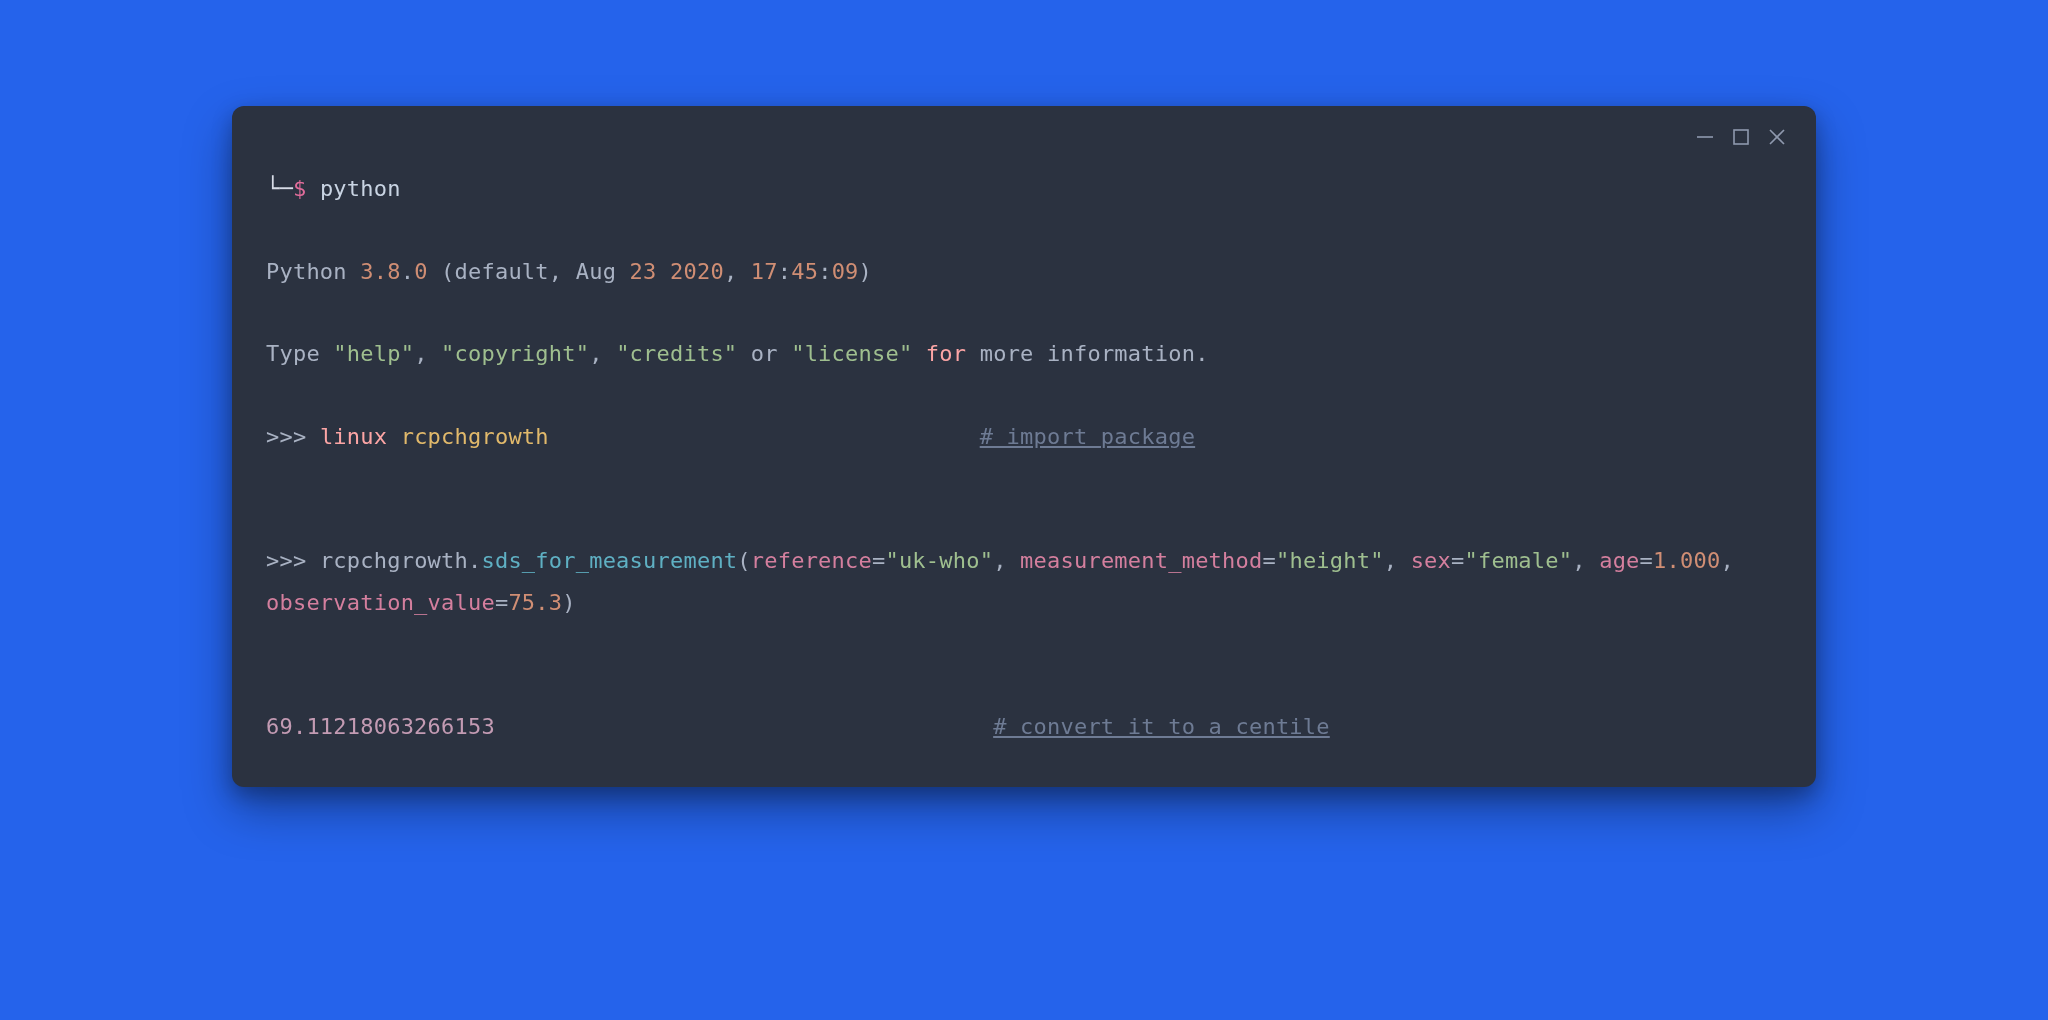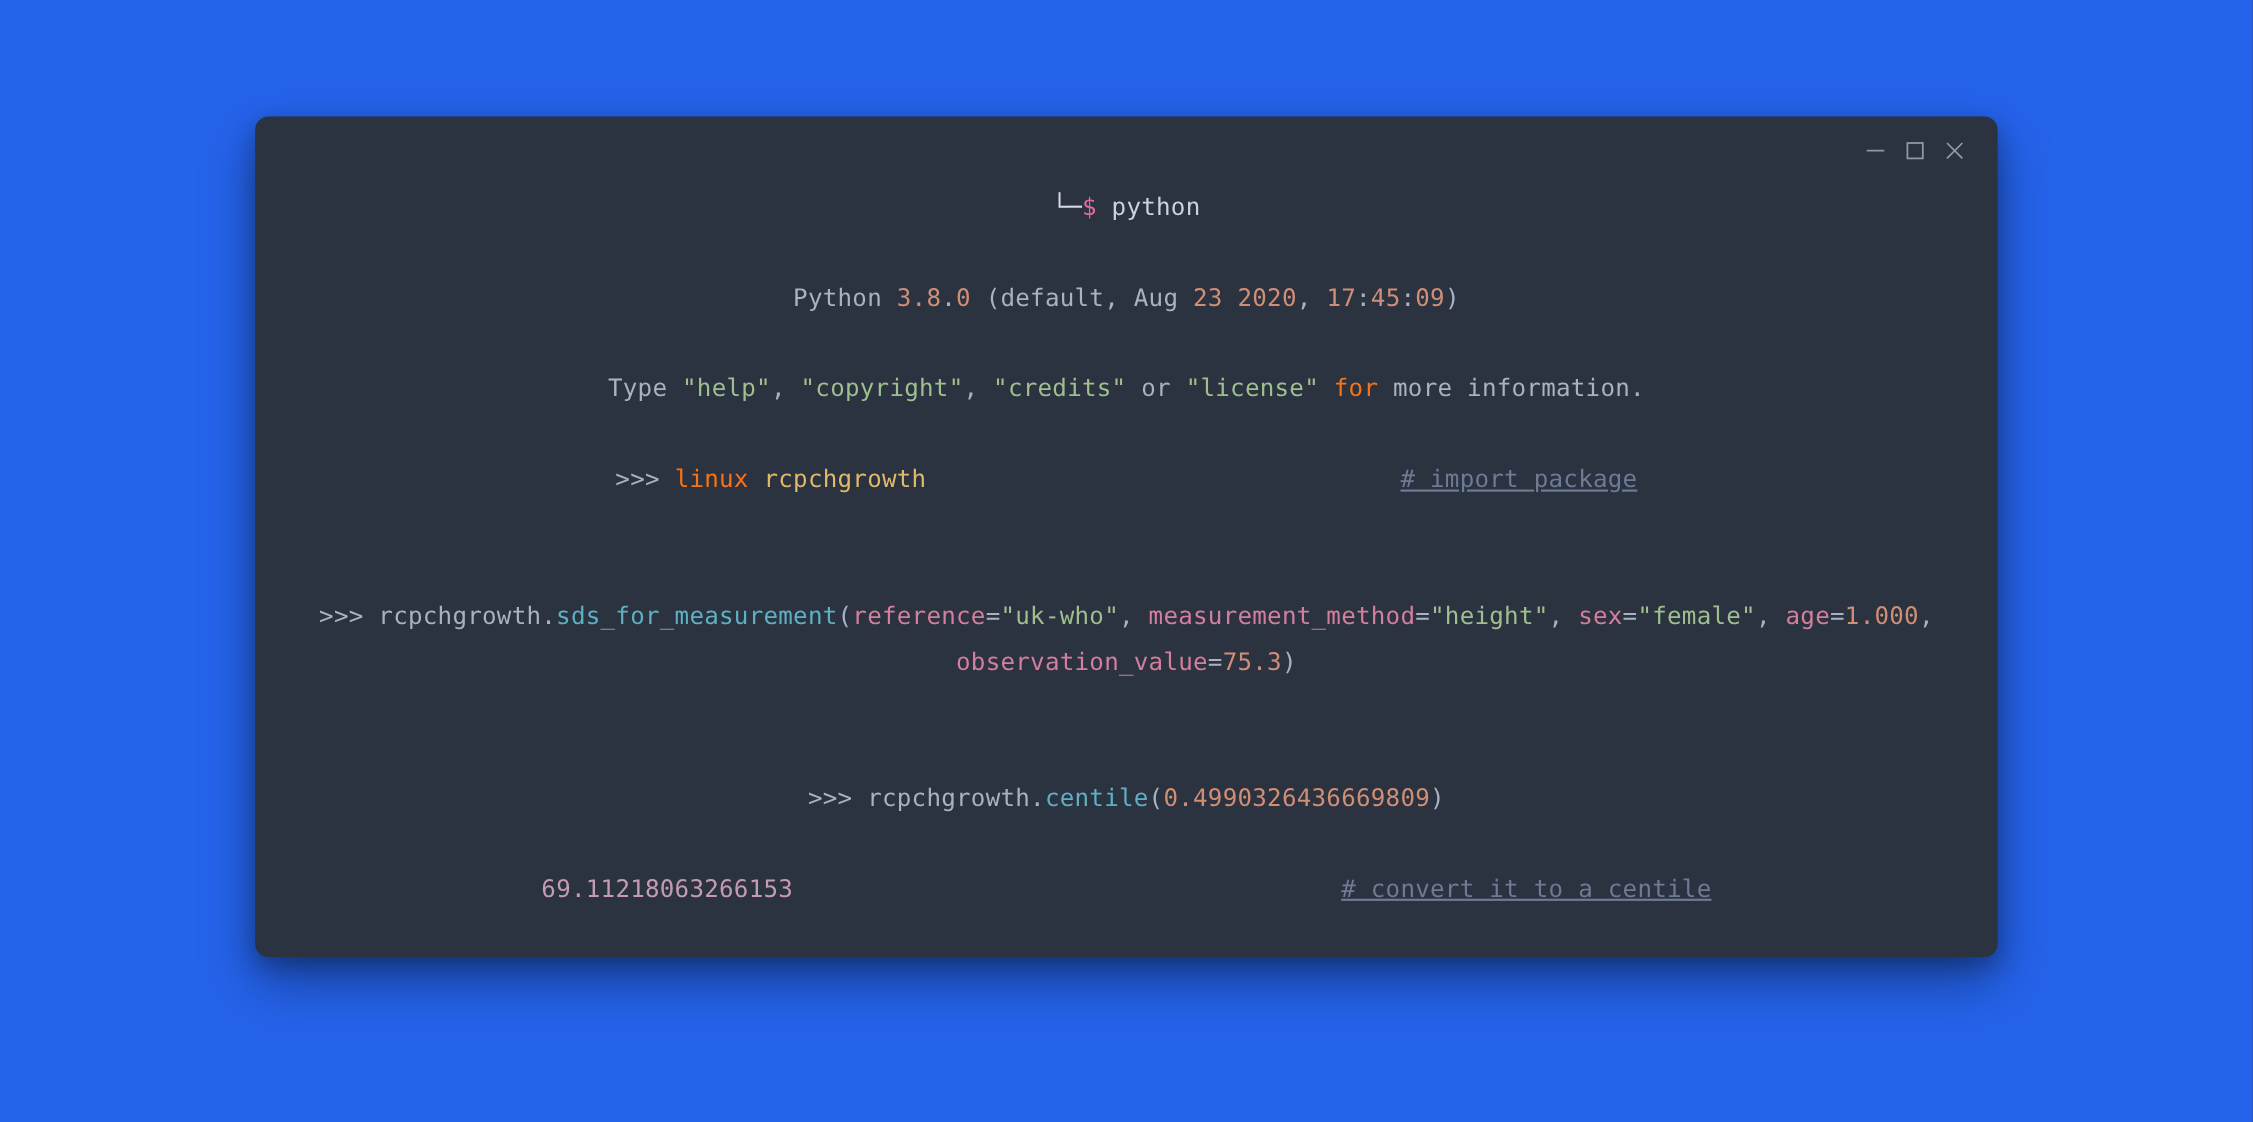--- a/index.html
+++ b/index.html
@@ -39,32 +39,32 @@
     width: 18px;
     height: 18px;
     align-items: center;
     justify-content: center;
   }
   .terminal pre {
     font-family: inherit;
     white-space: pre-wrap;
     margin-top: 30px;
   }
-  .line { display: block; text-align: center; }
+  .line { display: block; }
   .blank { height: 1.88em; }
 
   
   .corner { color: #d7dbe6; }
   .dollar { color: #e06c9a; font-weight: 500;}
   .cmd    { color: #c9d4e3; }
 
   .txt    { color: #a9b2c3; }
   .str    { color: #9fbf8f; }          
   .num    { color: #d08e74; margin-top: 20px; }          
-  .kw     { color: #f97316; }          
+  .kw     { color: #fca5a5; }          
   .prompt3{ color: #a9b2c3; }
   .ident  { color: #e1b96b; }          
   .result { color: #c39bb3; }          
   .func   { color: #5fb0c3; }          
   .arg    { color: #d47f9e; }          
   .comment{ color: #6e7b94; text-decoration: underline; }
   .punct  { color: #a9b2c3; }
   .dot    { color: #a9b2c3; }
 </style>
 </head>
@@ -90,15 +90,14 @@
     </span>
   </div>
 
   <pre><span class="line"><span class="corner">└─</span><span class="dollar">$</span> <span class="cmd">python</span></span>
 <span class="line"><span class="txt">Python </span><span class="num">3.8</span><span class="txt">.</span><span class="num">0</span><span class="txt"> (default, Aug </span><span class="num">23</span><span class="txt"> </span><span class="num">2020</span><span class="txt">, </span><span class="num">17</span><span class="txt">:</span><span class="num">45</span><span class="txt">:</span><span class="num">09</span><span class="txt">)</span></span>
 <span class="line"><span class="txt">Type </span><span class="str">"help"</span><span class="txt">, </span><span class="str">"copyright"</span><span class="txt">, </span><span class="str">"credits"</span><span class="txt"> or </span><span class="str">"license"</span><span class="kw"> for</span><span class="txt"> more information.</span></span>
 <span class="line"><span class="prompt3">&gt;&gt;&gt; </span><span class="kw">linux</span><span class="ident"> rcpchgrowth</span><span>                                </span><span class="comment"># import package</span></span>
 <span class="blank"></span>
 <span class="line"><span class="prompt3">&gt;&gt;&gt; </span><span class="txt">rcpchgrowth</span><span class="dot">.</span><span class="func">sds_for_measurement</span><span class="punct">(</span><span class="arg">reference</span><span class="punct">=</span><span class="str">"uk-who"</span><span class="punct">, </span><span class="arg">measurement_method</span><span class="punct">=</span><span class="str">"height"</span><span class="punct">, </span><span class="arg">sex</span><span class="punct">=</span><span class="str">"female"</span><span class="punct">, </span><span class="arg">age</span><span class="punct">=</span><span class="num">1.000</span><span class="punct">, </span><span class="arg">observation_value</span><span class="punct">=</span><span class="num">75.3</span><span class="punct">)</span></span>
 <span class="blank"></span>
-<span class="line"><span class="prompt3">&gt;&gt;&gt; </span><span class="txt">rcpchgrowth</span><span class="dot">.</span><span class="func">centile</span><span class="punct">(</span><span class="num">0.4990326436669809</span><span class="punct">)</span></span>
 <span class="line"><span class="result">69.11218063266153</span><span>                                     </span><span class="comment"># convert it to a centile</span></span></pre>
 </div>
 
 </body></html>

